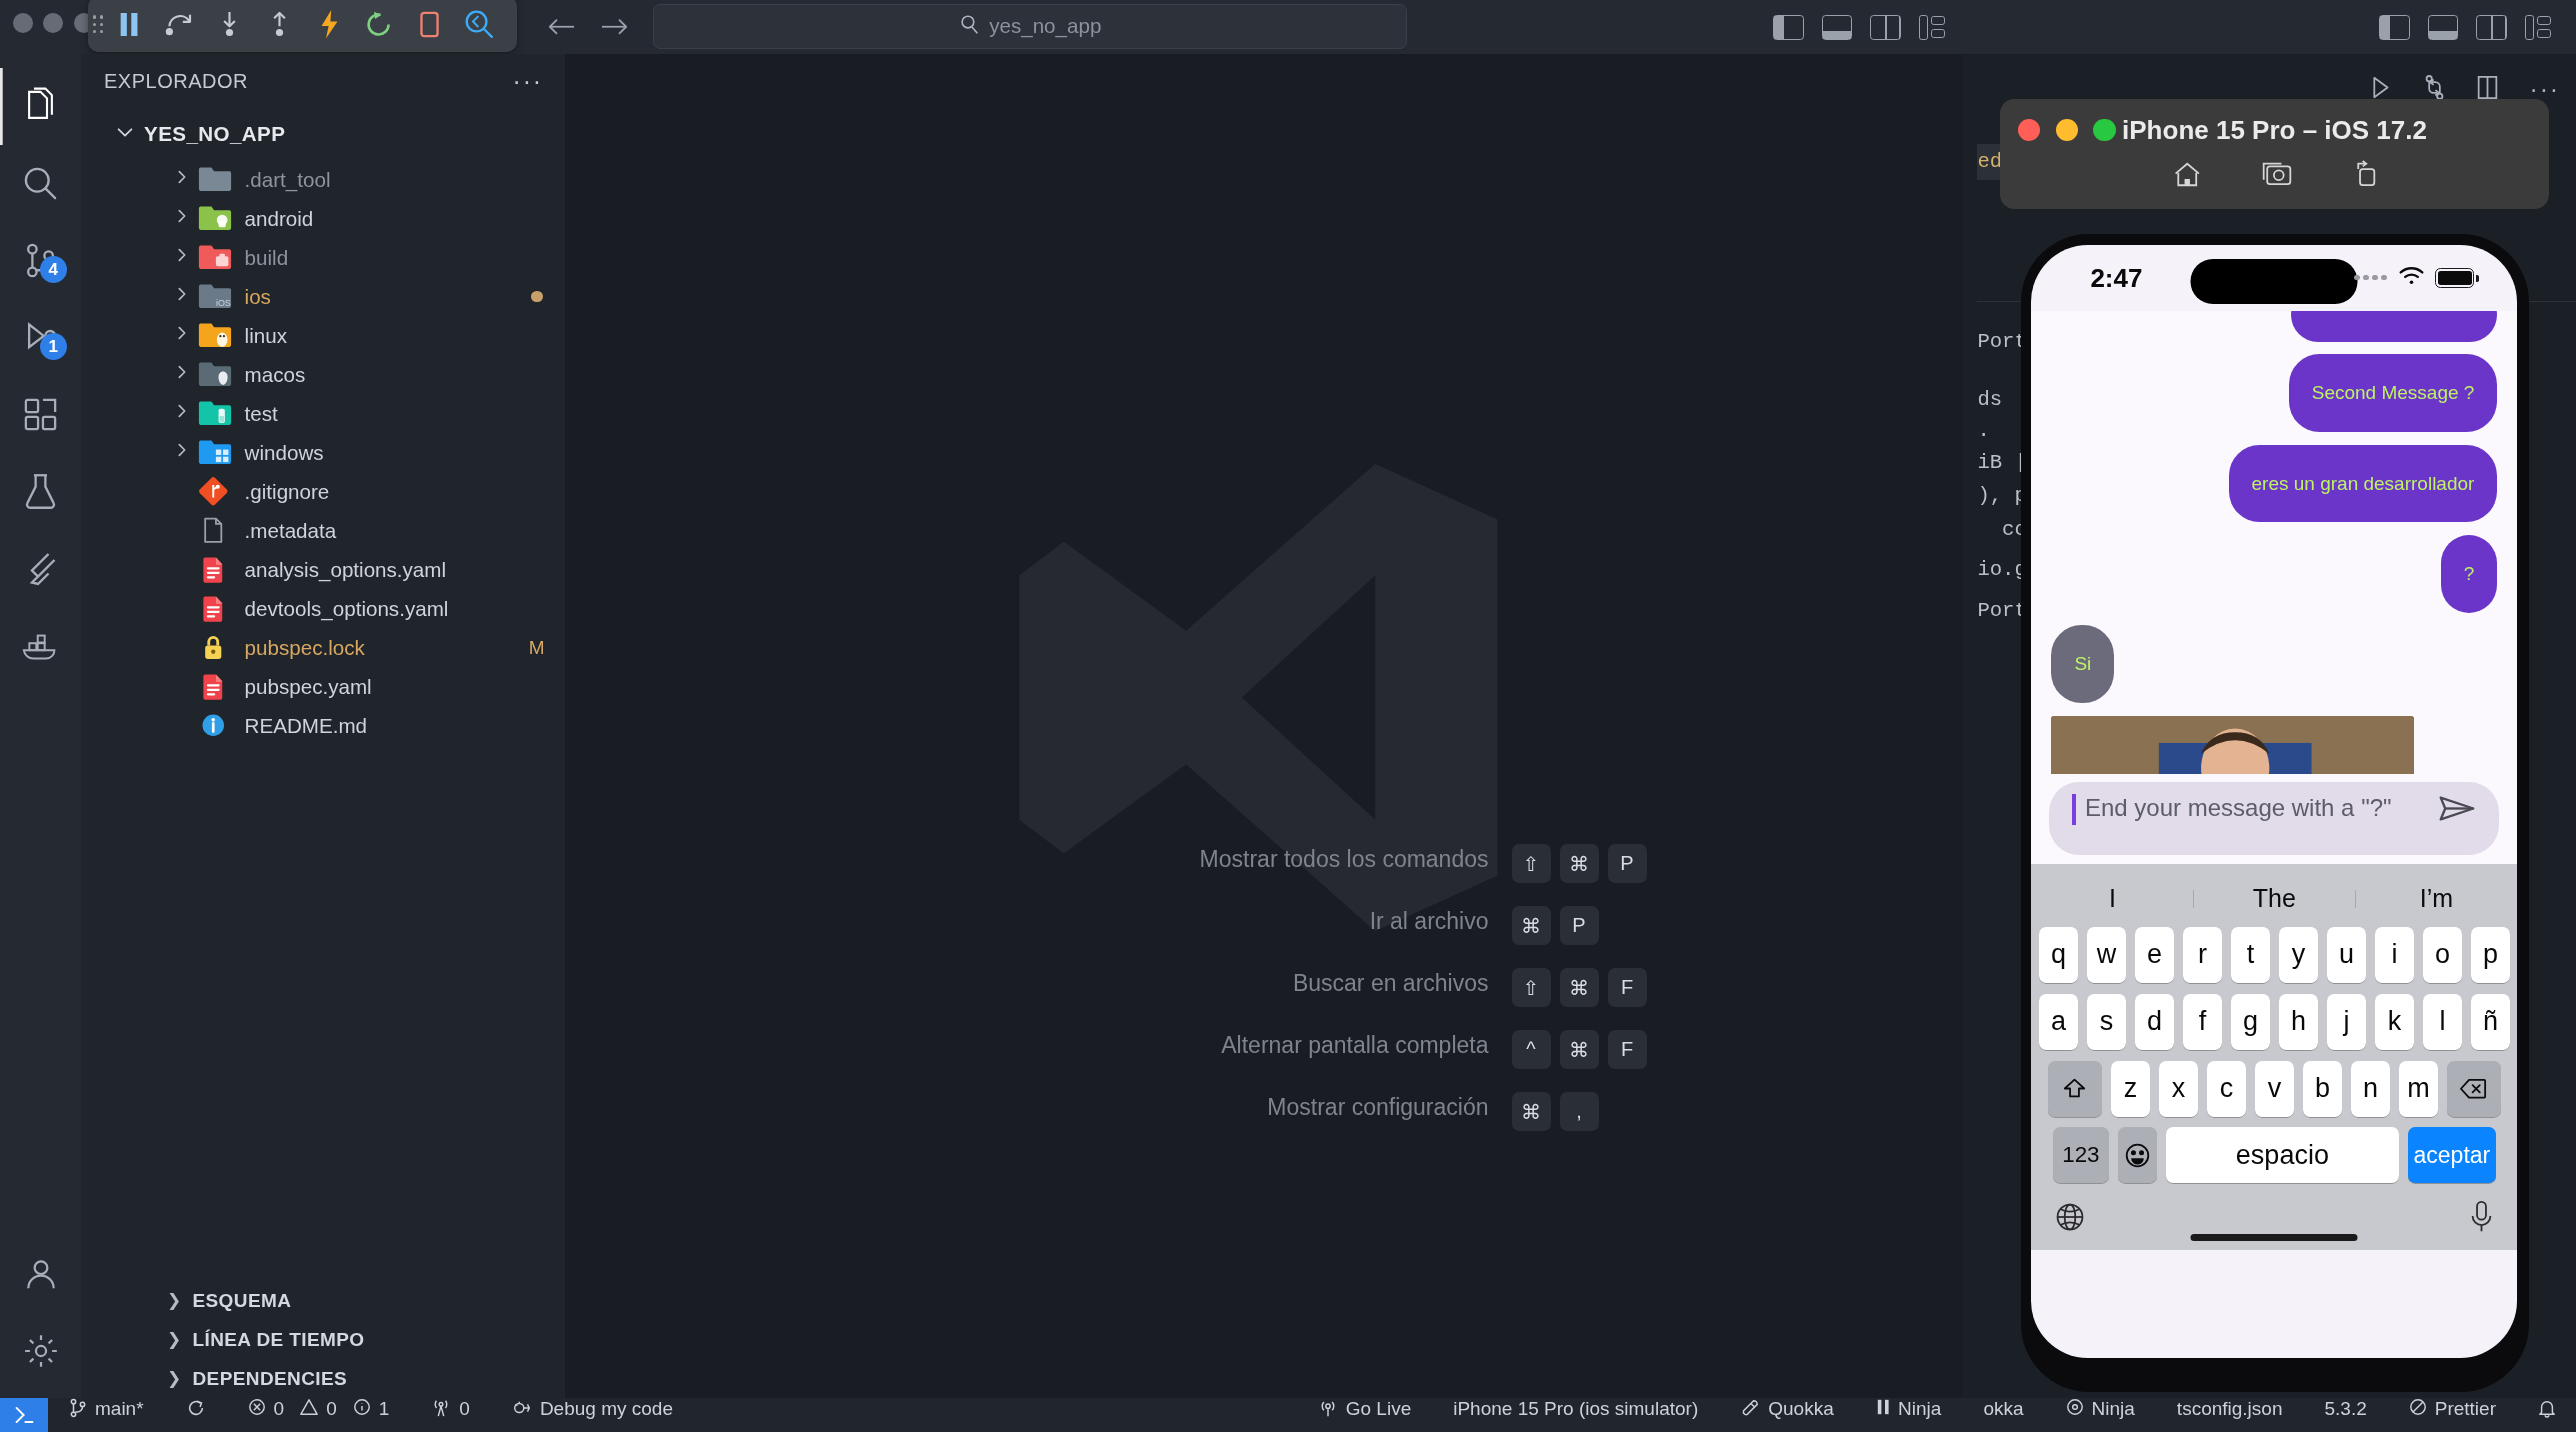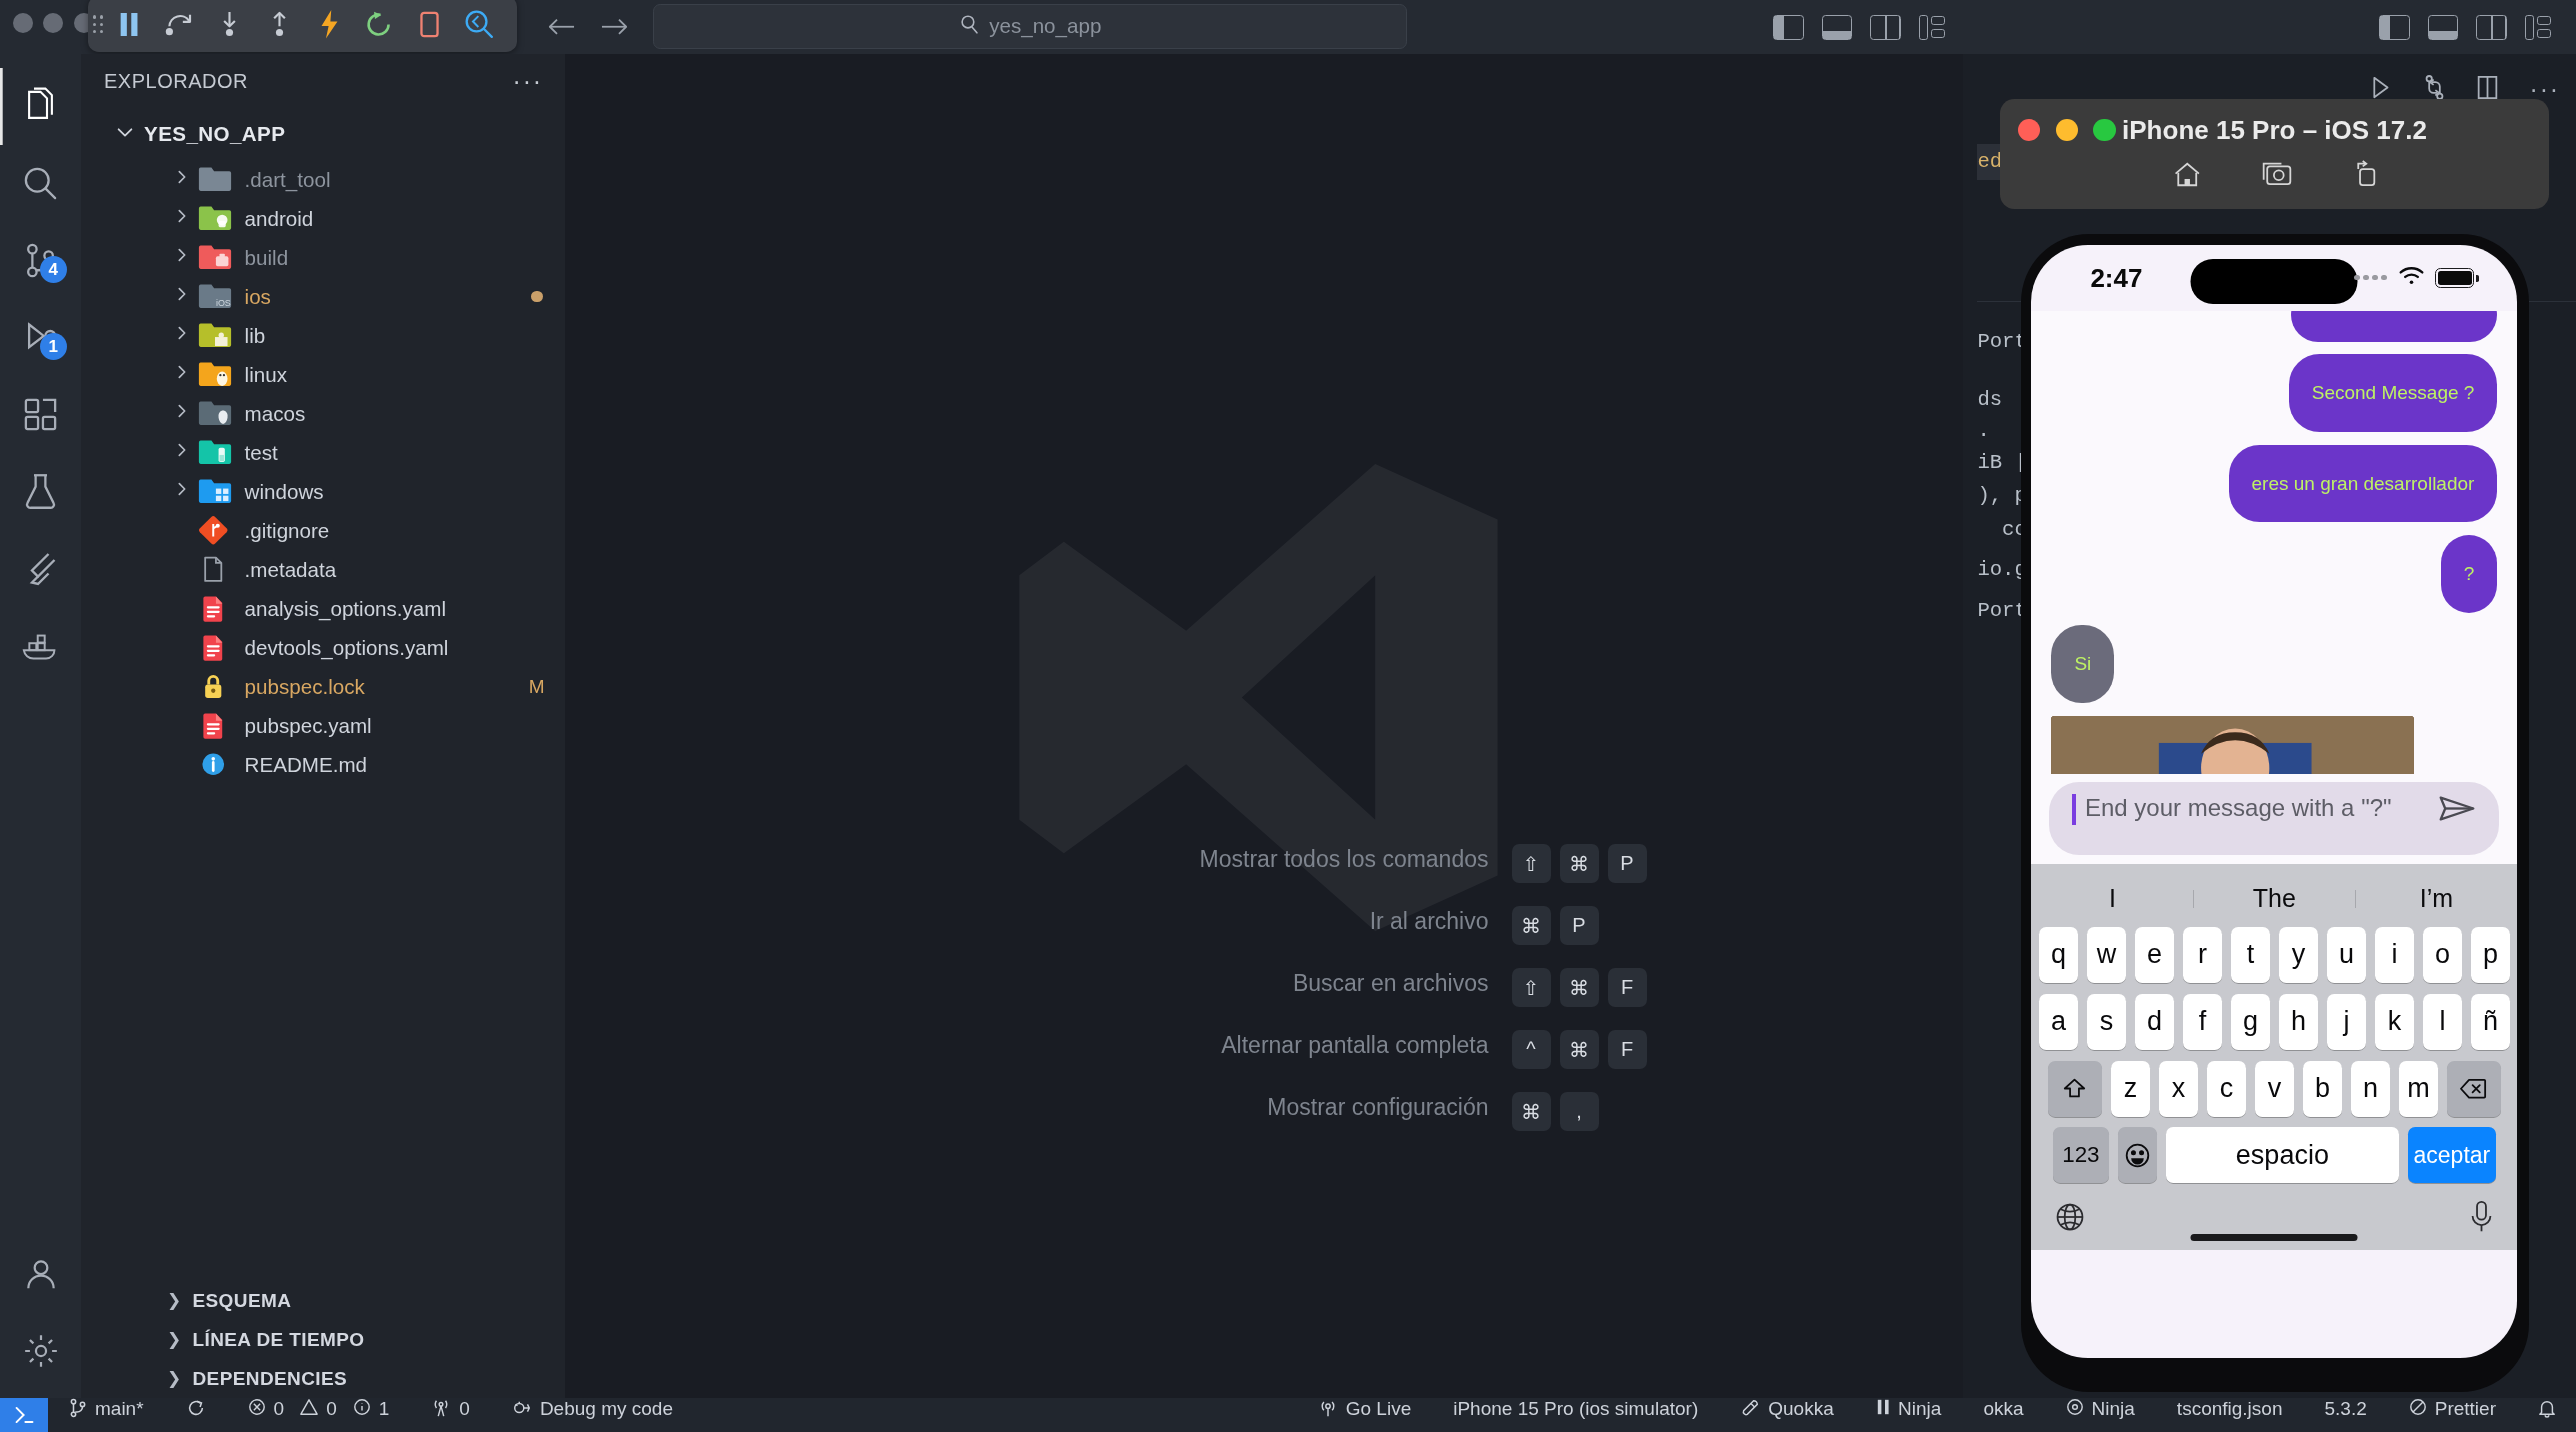--- a/index.html
+++ b/index.html
@@ -442,31 +442,20 @@
       <div class="row">
         <span class="chev"><svg width="16" height="16" viewBox="0 0 18 18" fill="none" stroke="#b6bcc6" stroke-width="1.9">
             <path d="M6 3 L12 9 L6 15" stroke-linejoin="round" stroke-linecap="round"></path>
           </svg></span>
         <span class="ficon"><svg width="34" height="30.5" viewBox="0 0 38 34">
             <path d="M1 6 a2 2 0 0 1 2 -2 h12 l3 4 h17 a2 2 0 0 1 2 2 v18 a2 2 0 0 1 -2 2 H3 a2 2 0 0 1 -2 -2 z" fill="#6a7a88"></path>
             <text x="20" y="28" font-size="10" font-family="Liberation Sans" fill="#cdd6de">iOS</text>
           </svg></span>
         <span class="lbl gold">ios</span>
         <span class="dot"></span>
-      </div>
-      <div class="row">
-        <span class="chev"><svg width="16" height="16" viewBox="0 0 18 18" fill="none" stroke="#b6bcc6" stroke-width="1.9">
-            <path d="M6 3 L12 9 L6 15" stroke-linejoin="round" stroke-linecap="round"></path>
-          </svg></span>
-        <span class="ficon"><svg width="34" height="30.5" viewBox="0 0 38 34">
-            <path d="M1 6 a2 2 0 0 1 2 -2 h12 l3 4 h17 a2 2 0 0 1 2 2 v18 a2 2 0 0 1 -2 2 H3 a2 2 0 0 1 -2 -2 z" fill="#b6bf2a"></path>
-            <path d="M19 19 h14 v10 h-14 z" fill="#f4f1d8"></path>
-            <circle cx="26" cy="17" r="3" fill="#f4f1d8"></circle>
-          </svg></span>
-        <span class="lbl">lib</span>
       </div>
       <div class="row">
         <span class="chev"><svg width="16" height="16" viewBox="0 0 18 18" fill="none" stroke="#b6bcc6" stroke-width="1.9">
             <path d="M6 3 L12 9 L6 15" stroke-linejoin="round" stroke-linecap="round"></path>
           </svg></span>
         <span class="ficon"><svg width="34" height="30.5" viewBox="0 0 38 34">
             <path d="M1 6 a2 2 0 0 1 2 -2 h12 l3 4 h17 a2 2 0 0 1 2 2 v18 a2 2 0 0 1 -2 2 H3 a2 2 0 0 1 -2 -2 z" fill="#f4a51c"></path>
             <ellipse cx="27" cy="22" rx="6" ry="8" fill="#fdf6e3"></ellipse>
             <circle cx="25" cy="18" r="1.3" fill="#333"></circle>
             <circle cx="29" cy="18" r="1.3" fill="#333"></circle>

